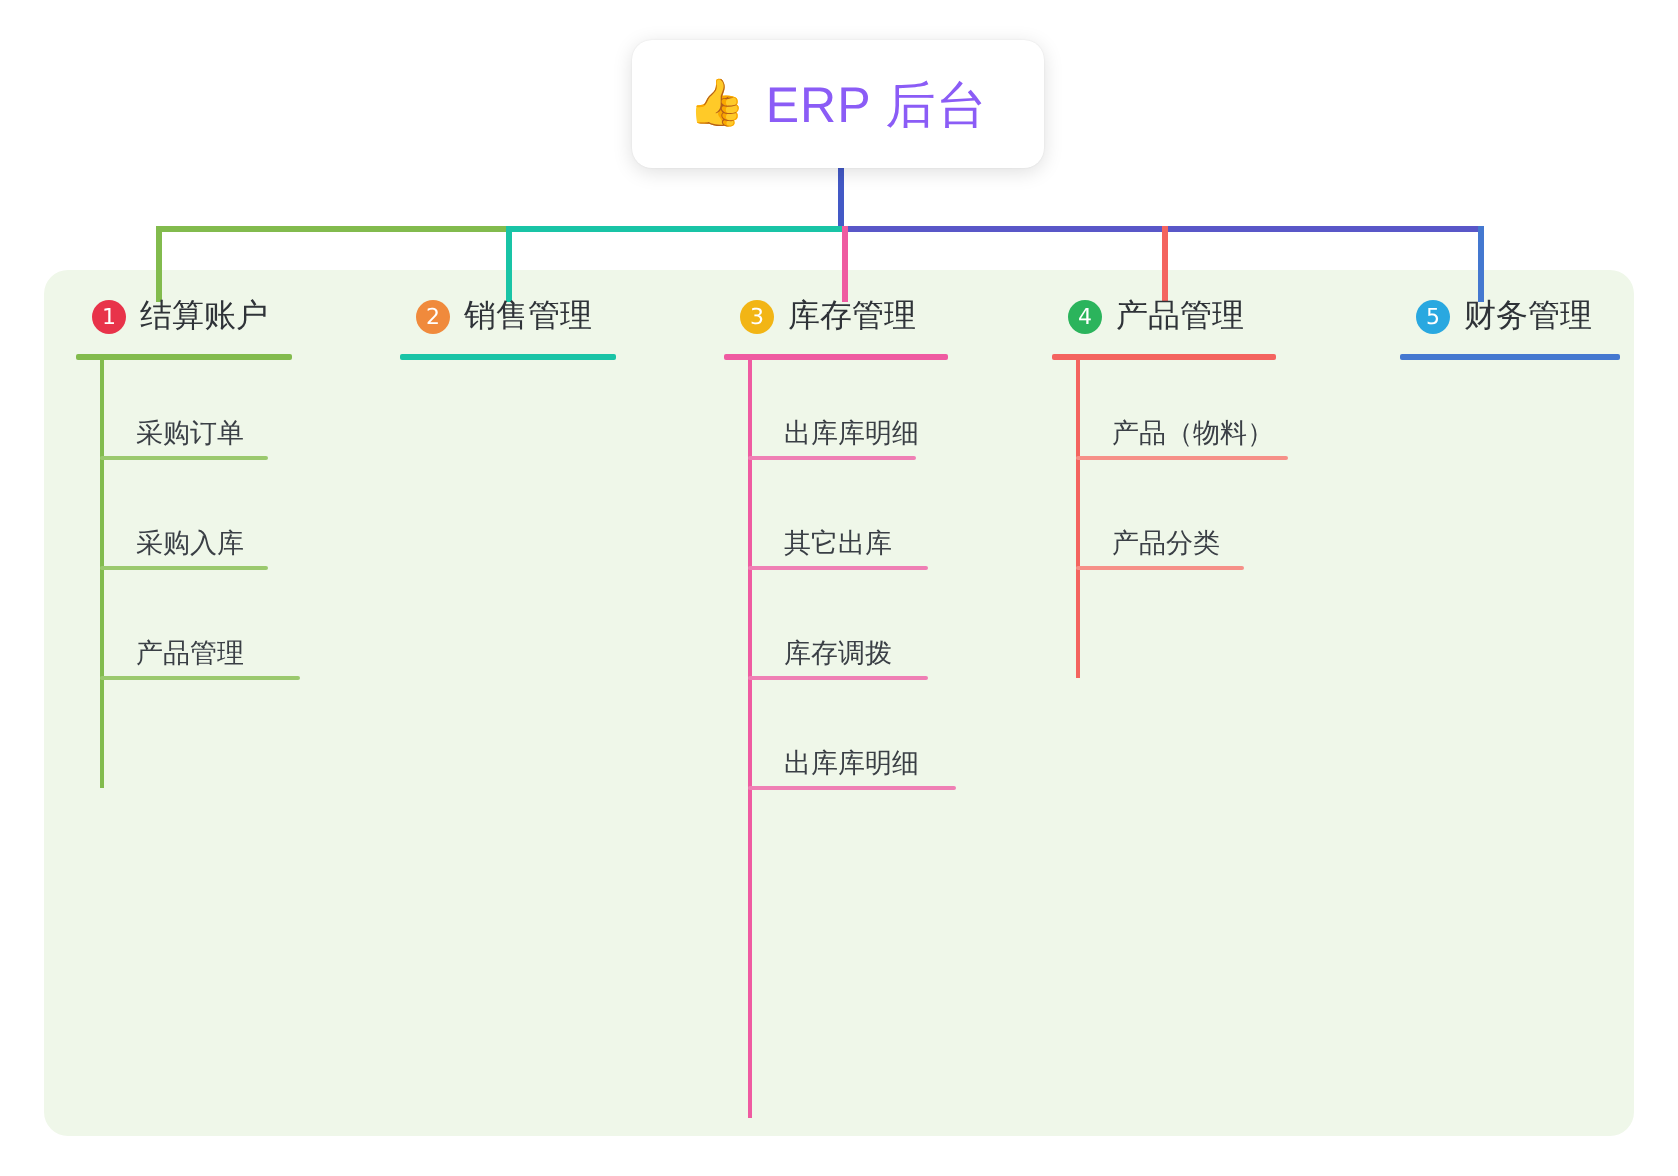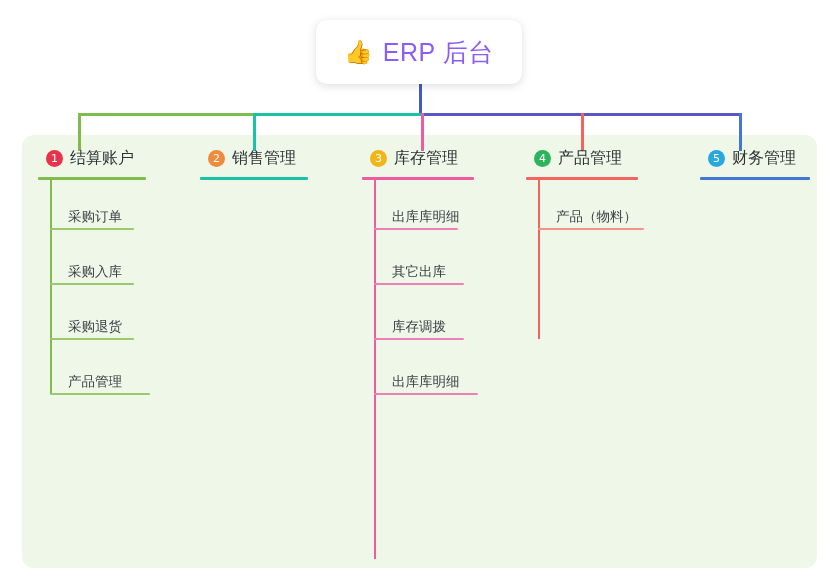--- a/index.html
+++ b/index.html
@@ -94,24 +94,20 @@
           <div class="spine" style="background: rgb(130, 187, 77); height: 214px;"></div>
           <div class="item">
             <span class="item-label">采购订单</span>
             <div class="item-rule" style="width: 84px; background: rgb(155, 201, 110);"></div>
           </div>
           <div class="item">
             <span class="item-label">采购入库</span>
             <div class="item-rule" style="width: 84px; background: rgb(155, 201, 110);"></div>
           </div>
           <div class="item">
-            <span class="item-label">采购退货</span>
-            <div class="item-rule" style="width: 84px; background: rgb(155, 201, 110);"></div>
-          </div>
-          <div class="item">
             <span class="item-label">产品管理</span>
             <div class="item-rule" style="width: 100px; background: rgb(155, 201, 110);"></div>
           </div>
         </div>
       </div>
       <div class="col" style="left: 200px;">
         <div class="col-head">
           <span class="badge" style="background: rgb(240, 138, 60);">2</span>
           <span class="col-title">销售管理</span>
         </div>
@@ -148,20 +144,24 @@
           <span class="badge" style="background: rgb(43, 180, 92);">4</span>
           <span class="col-title">产品管理</span>
         </div>
         <div class="head-rule" style="width: 112px; background: rgb(244, 100, 95);"></div>
         <div class="items">
           <div class="spine" style="background: rgb(244, 100, 95); height: 159px;"></div>
           <div class="item">
             <span class="item-label">产品（物料）</span>
             <div class="item-rule" style="width: 106px; background: rgb(246, 144, 136);"></div>
           </div>
+          <div class="item">
+            <span class="item-label">产品分类</span>
+            <div class="item-rule" style="width: 84px; background: rgb(246, 144, 136);"></div>
+          </div>
         </div>
       </div>
       <div class="col" style="left: 700px;">
         <div class="col-head">
           <span class="badge" style="background: rgb(41, 168, 224);">5</span>
           <span class="col-title">财务管理</span>
         </div>
         <div class="head-rule" style="width: 110px; background: rgb(68, 120, 208);"></div>
       </div>
     </div>

